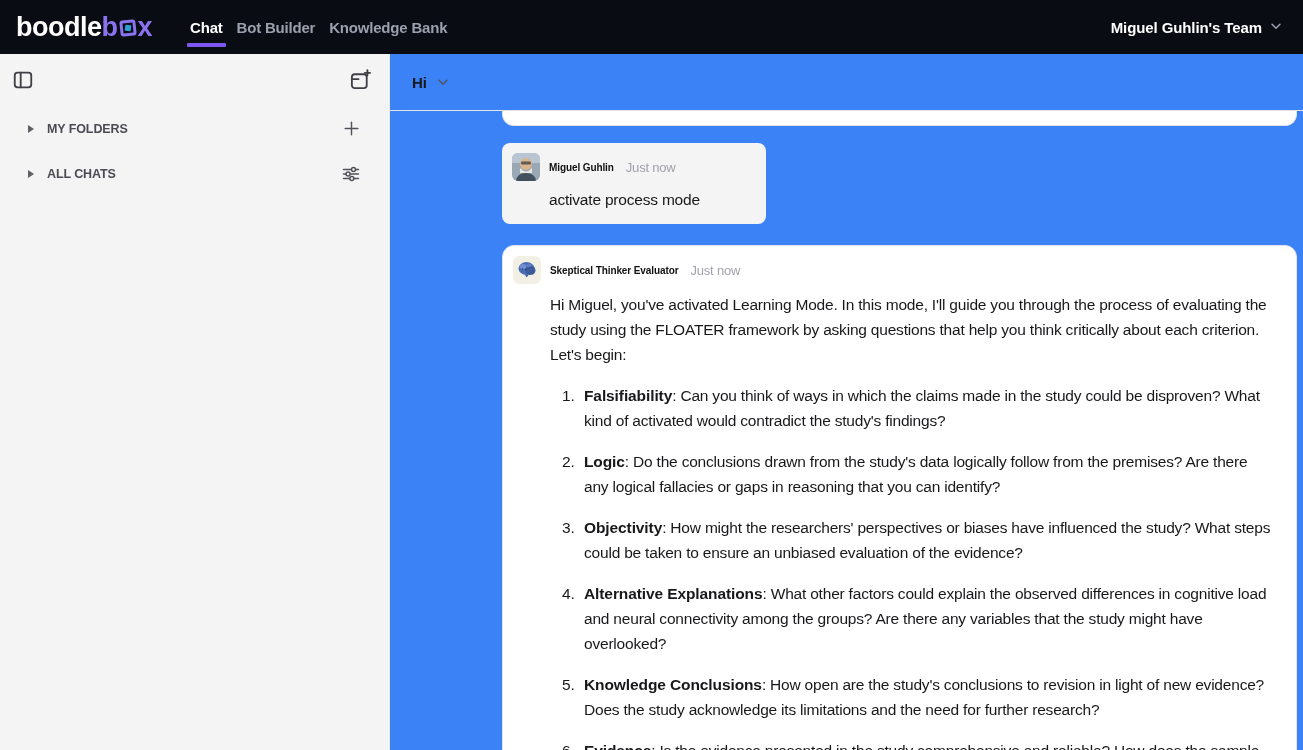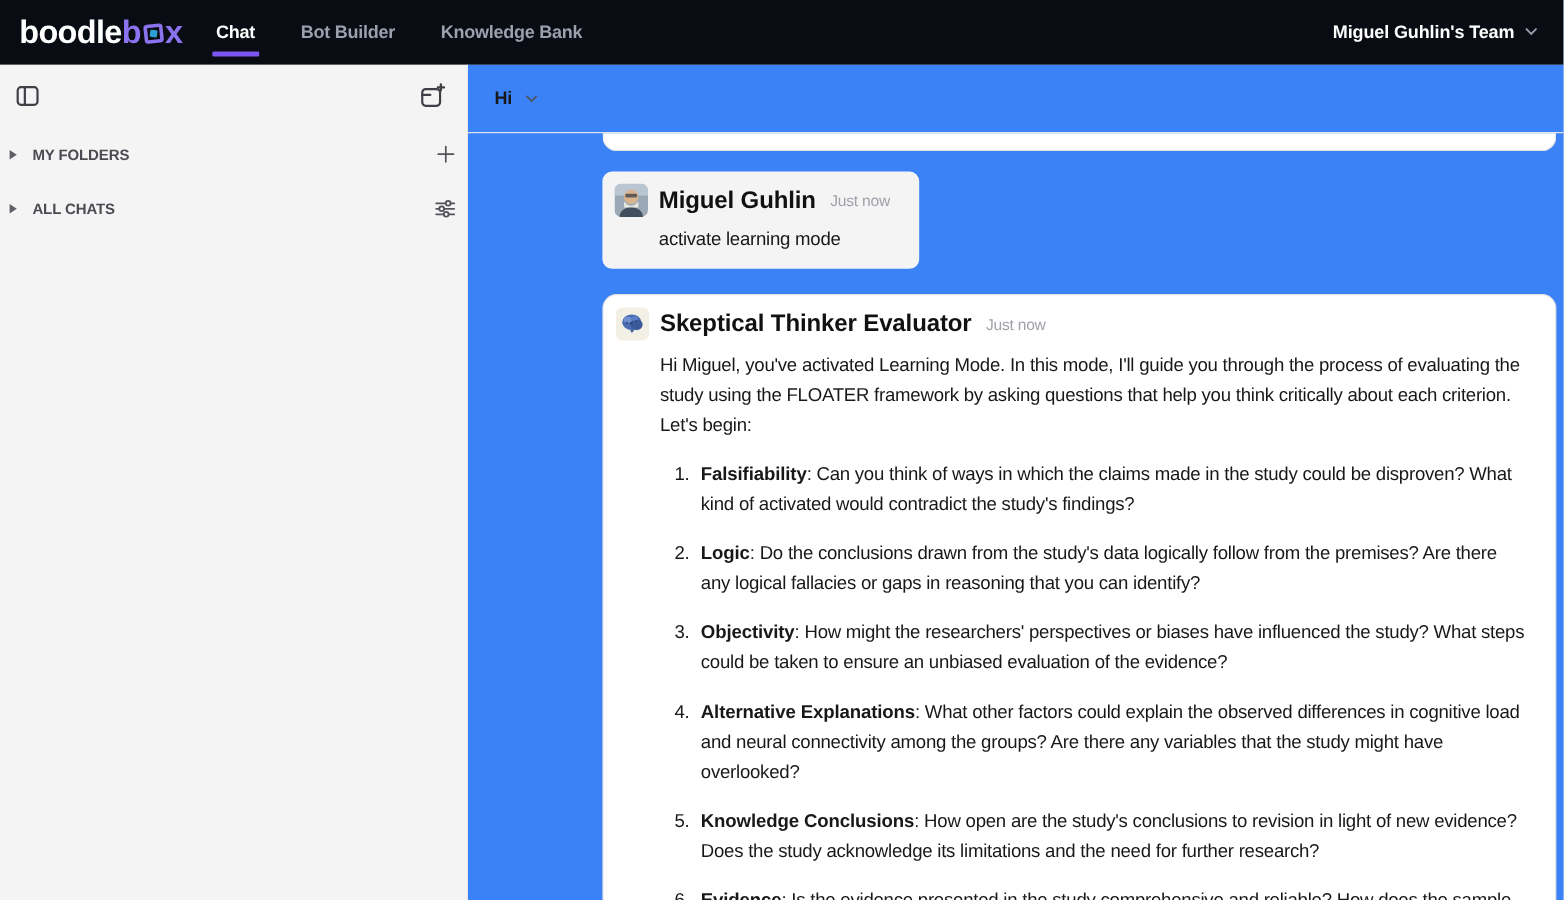--- a/index.html
+++ b/index.html
@@ -41,22 +41,22 @@
   }
   .logo-box-icon .inner {
     position: absolute;
     inset: 2px;
     background: #2e9fd4;
     border-radius: 1px;
     transform: rotate(14deg);
   }
   .nav-tabs {
     display: flex;
-    gap: 38px;
-    margin-left: 28px;
+    gap: 14px;
+    margin-left: 38px;
     height: 100%;
     align-items: center;
   }
   .tab {
     color: #9aa0ae;
     font-size: 15px;
     font-weight: 600;
     height: 100%;
     display: flex;
     align-items: center;
@@ -124,21 +124,21 @@
   .search-input::placeholder { color: #b2b2b8; }
   .search-icon {
     position: absolute;
     right: 12px; top: 7px;
     color: #52525b;
     cursor: pointer;
   }
   .section-row {
     display: flex;
     align-items: center;
-    padding: 0 8px;
+    padding: 0 28px;
     margin-top: 26px;
     cursor: pointer;
   }
   .caret {
     width: 0; height: 0;
     border-left: 6px solid #5f5f66;
     border-top: 4.5px solid transparent;
     border-bottom: 4.5px solid transparent;
   }
   .section-label {
@@ -180,21 +180,21 @@
     border-radius: 0 0 12px 12px;
   }
 
   .msg-header { display: flex; align-items: center; gap: 9px; }
   .avatar {
     width: 28px; height: 28px;
     border-radius: 6px;
     overflow: hidden;
     flex: none;
   }
-  .author { font-size: 20px; font-weight: 700; color: #111114; white-space: nowrap; }
+  .author { font-size: 10px; font-weight: 700; color: #111114; white-space: nowrap; }
   .timestamp { font-size: 13px; color: #a1a1aa; margin-left: 3px; white-space: nowrap; }
 
   .user-bubble {
     margin-top: 17px;
     width: 264px;
     background: #f4f4f5;
     border-radius: 8px;
     padding: 10px;
   }
   .user-text {
@@ -333,21 +333,21 @@
                 <rect width="28" height="10" fill="#b9c6d2"></rect>
                 <circle cx="14" cy="11" r="6" fill="#d9b48f"></circle>
                 <path d="M8 15 q6 7 12 0 v5 h-12 z" fill="#e9e6de"></path>
                 <path d="M4 28 q1-8 10-8 q9 0 10 8 z" fill="#42505e"></path>
                 <rect x="9" y="8.5" width="10" height="3" rx="1.2" fill="#3a3f46" opacity="0.75"></rect>
               </svg>
           </span>
           <span class="author">Miguel Guhlin</span>
           <span class="timestamp">Just now</span>
         </div>
-        <div class="user-text">activate learning mode</div>
+        <div class="user-text">activate process mode</div>
       </div>
 
       <div class="bot-card">
         <div class="msg-header">
           <span class="avatar">
             <svg width="28" height="28" viewBox="0 0 28 28">
                 <rect width="28" height="28" rx="6" fill="#f2efe5"></rect>
                 <ellipse cx="13.5" cy="12.5" rx="8" ry="6.5" fill="#4a6cb3"></ellipse>
                 <ellipse cx="17.5" cy="14.5" rx="5" ry="4.5" fill="#3a5a9a"></ellipse>
                 <ellipse cx="10" cy="10.5" rx="3.4" ry="2.6" fill="#6f8fd0"></ellipse>

